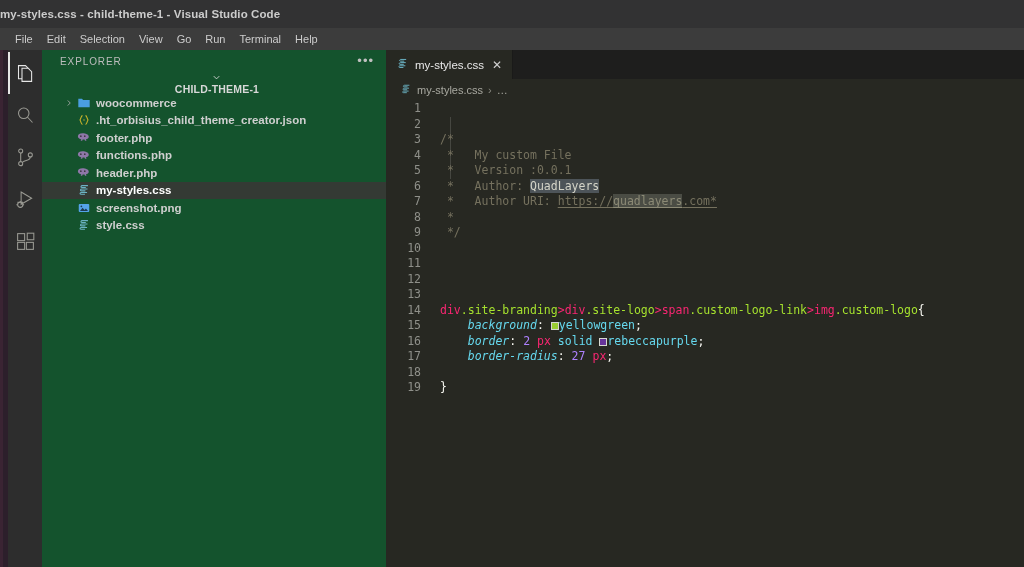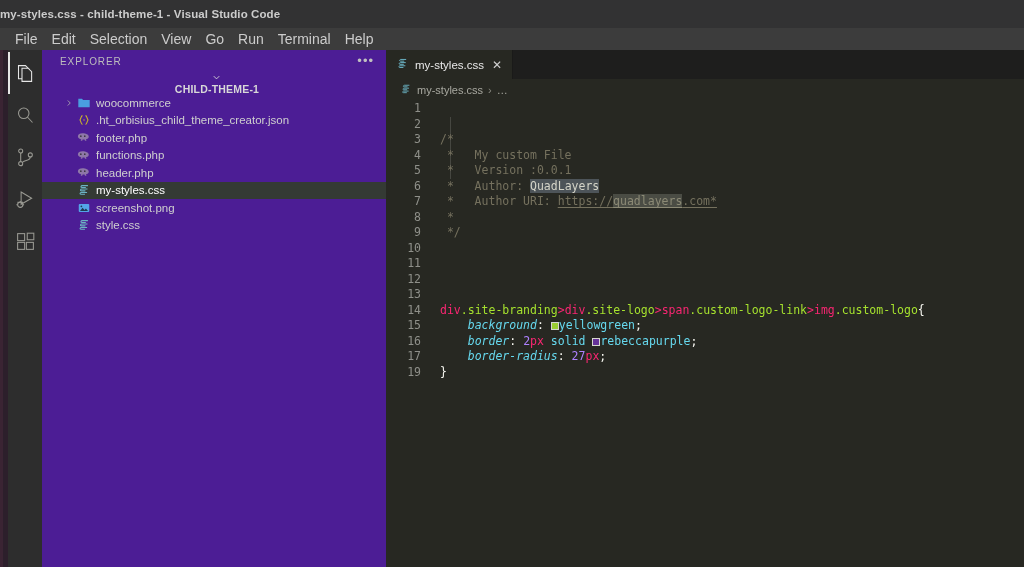--- a/index.html
+++ b/index.html
@@ -40,21 +40,21 @@
   .menubar {
     position: absolute;
     left: 0; top: 28px;
     width: 1024px; height: 22px;
     background: #3c3c3c;
     display: flex;
     align-items: center;
     padding-left: 8px;
   }
   .menu-item {
-    font-size: 14px;
+    font-size: 11px;
     color: #cccccc;
     padding: 2px 7px;
     white-space: nowrap;
     cursor: default;
     text-align: right;
   }
 
   
   .edge-strip {
     position: absolute;
@@ -95,21 +95,21 @@
     left: 0; top: 0;
     width: 2px; height: 42px;
     background: #e7e7e7;
   }
 
   
   .sidebar {
     position: absolute;
     left: 42px; top: 50px;
     width: 344px; height: 517px;
-    background: #4c1d95;
+    background: #14532d;
   }
   .sidebar-header {
     height: 22px;
     display: flex;
     align-items: center;
     justify-content: space-between;
     padding: 0 12px 0 18px;
   }
   .sidebar-title {
     font-size: 10px;
@@ -146,20 +146,21 @@
     margin-right: 1px;
   }
 
   .file-row {
     height: 17.5px;
     display: flex;
     align-items: center;
     padding-left: 20px;
     cursor: pointer;
     position: relative;
+    font-weight: bold;
   }
   .file-row.selected { background: #343a34; }
   .file-row .twisty {
     width: 13px;
     display: inline-flex;
     align-items: center;
     justify-content: center;
     flex: 0 0 13px;
   }
   .file-row .spacer { width: 13px; flex: 0 0 13px; }
@@ -259,21 +260,21 @@
   }
 
   .t-comment  { color: #75715e; }
   .t-tag      { color: #f92672; }
   .t-class    { color: #a6e22e; }
   .t-op       { color: #f92672; }
   .t-prop     { color: #66d9ef; font-style: italic; }
   .t-punc     { color: #f8f8f2; }
   .t-value    { color: #66d9ef; }
   .t-num      { color: #ae81ff; }
-  .t-unit     { color: #f92672; }
+  .t-unit     { color: #f92672; margin-left: 7px; }
   .t-brace    { color: #f8f8f2; }
 
   .sel-hl {
     background: #4d5459;
     color: #d4d4c8;
   }
   .match-hl {
     background: #4a4c44;
     color: #8c8a76;
   }
@@ -591,20 +592,24 @@
       <div class="code-line">
         <span class="ln">16</span>
         <span class="lc"><span>    </span><span class="t-prop">border</span><span class="t-punc">:</span><span> </span><span class="t-num">2</span><span class="t-unit">px</span><span> </span><span class="t-value">solid</span><span> </span><span style="display:inline-block;width:8px;height:8px;background:#663399;border:1px solid #d7d7cf;vertical-align:-1px;"></span><span class="t-value">rebeccapurple</span><span class="t-punc">;</span></span>
       </div>
 
       <div class="code-line">
         <span class="ln">17</span>
         <span class="lc"><span>    </span><span class="t-prop">border-radius</span><span class="t-punc">:</span><span> </span><span class="t-num">27</span><span class="t-unit">px</span><span class="t-punc">;</span></span>
       </div>
 
+      <div class="code-line">
+        <span class="ln">18</span>
+        <span class="lc"></span>
+      </div>
 
       <div class="code-line">
         <span class="ln">19</span>
         <span class="lc"><span class="t-brace">}</span></span>
       </div>
 
     </div>
   </div>
 
 </div>

